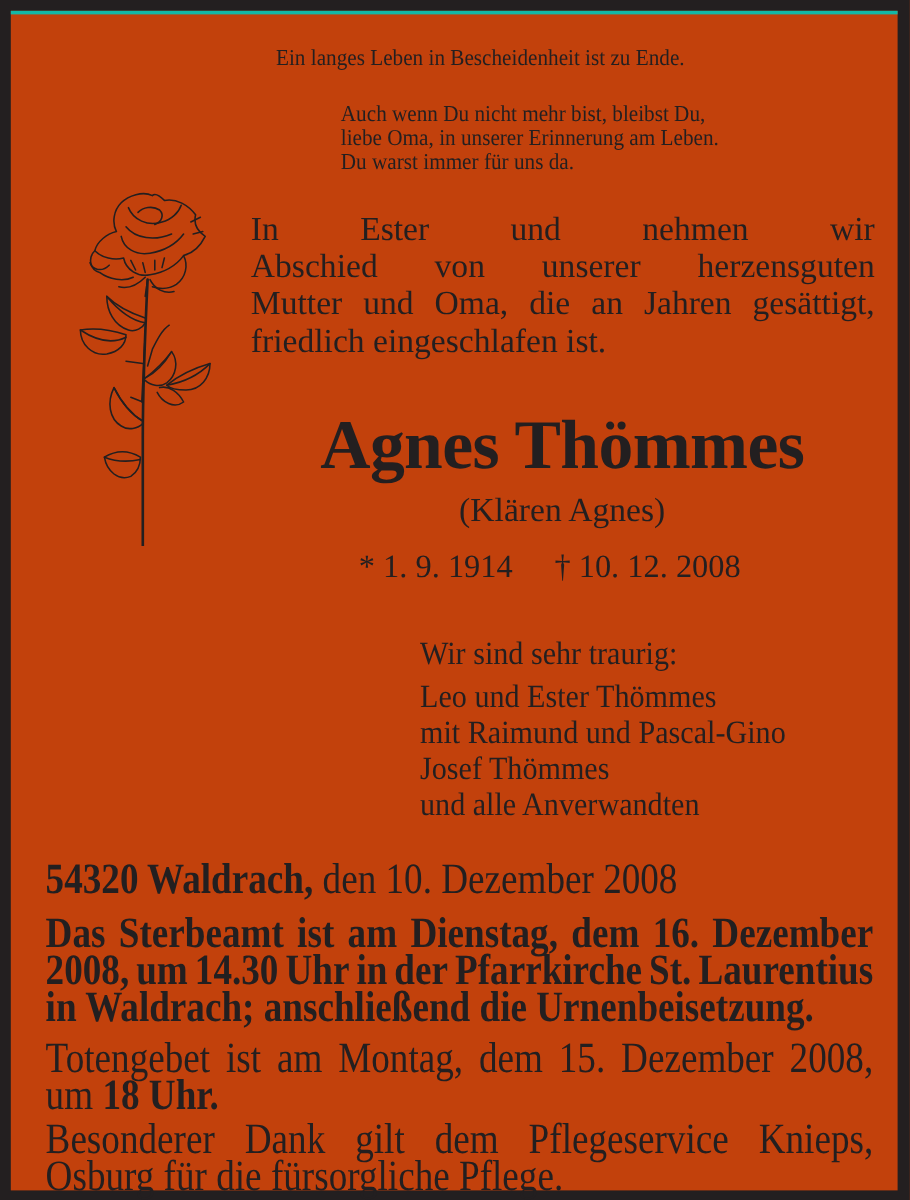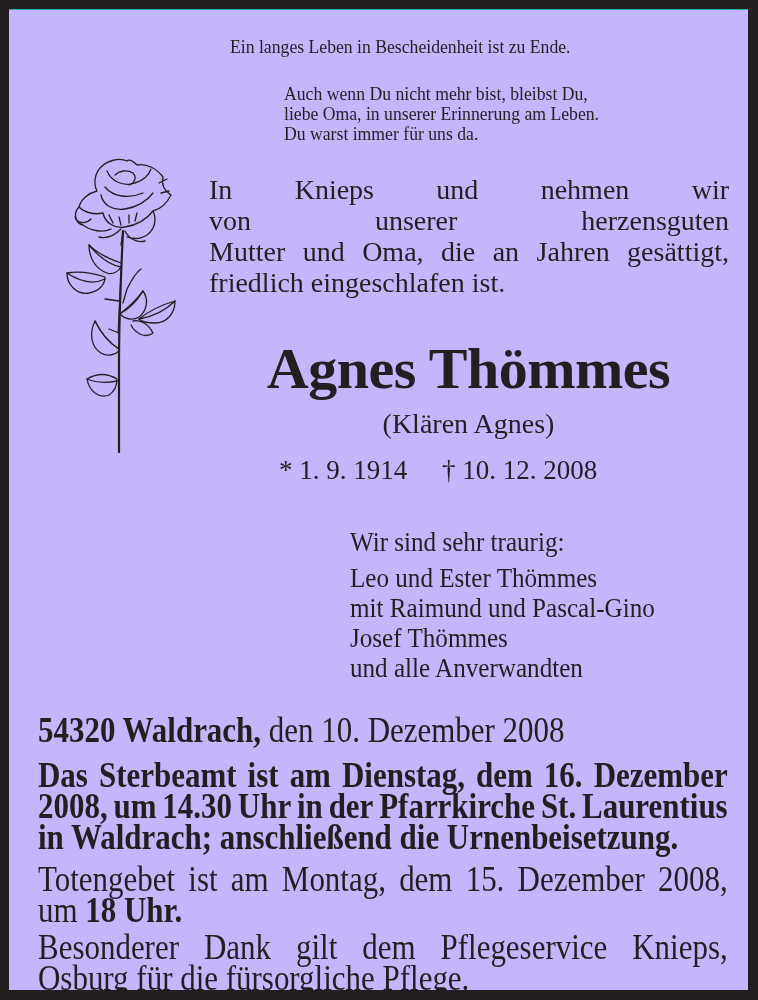--- a/index.html
+++ b/index.html
@@ -14,22 +14,22 @@
       overflow: hidden;
       font-family: "Liberation Serif", "DejaVu Serif", serif;
       color: #231f20;
     }
     .frame {
       position: absolute;
       left: 9px;
       top: 9px;
       width: 739px;
       height: 980px;
-      background: #c4b5fd;
-      border-top: 1px solid #14b8a6;
+      background: #c2410c;
+      border-top: 3px solid #14b8a6;
     }
     .abs { position: absolute; white-space: nowrap; }
 
     .intro {
       left: 221px; top: 26px;
       font-size: 19px;
       transform-origin: left top;
       transform: scaleX(0.93);
     }
     .poem {
@@ -75,21 +75,21 @@
       text-align: center;
       font-size: 28px;
       padding-left: 180px;
       box-sizing: border-box;
     }
     .dates {
       left: 270px; top: 445px;
       font-size: 27px;
       word-spacing: 0px;
     }
-    .dates .born { display: inline-block; }
+    .dates .born { display: inline-block; margin-left: 20px; }
     .dates .died { display: inline-block; margin-left: 28px; }
 
     .mourners {
       left: 341px; top: 517px;
       font-size: 27px;
       line-height: 30px;
       transform-origin: left top;
       transform: scaleX(0.93);
     }
     .mourners .heading { margin-bottom: 6px; }
@@ -165,26 +165,27 @@
     <path d="M70 196 C60 190 52 180 46 168 C40 180 42 194 52 200 C58 204 66 202 70 198"></path>
     <path d="M46 168 C52 180 60 190 70 196"></path>
     <path d="M68 226 C58 220 48 220 38 226 C40 238 50 246 60 242 C66 238 68 232 68 226 Z"></path>
     <path d="M38 226 C48 230 58 230 68 228"></path>
     <path d="M70 180 L60 176 M70 148 L56 146"></path>
   </svg>
 
   <div class="abs lead">
     <div class="line">
       <span>In</span>
-      <span>Knieps</span>
+      <span>Ester</span>
       <span>und</span>
       <span>nehmen</span>
       <span>wir</span>
     </div>
     <div class="line">
+      <span>Abschied</span>
       <span>von</span>
       <span>unserer</span>
       <span>herzensguten</span>
     </div>
     <div class="line">
       <span>Mutter</span>
       <span>und</span>
       <span>Oma,</span>
       <span>die</span>
       <span>an</span>

